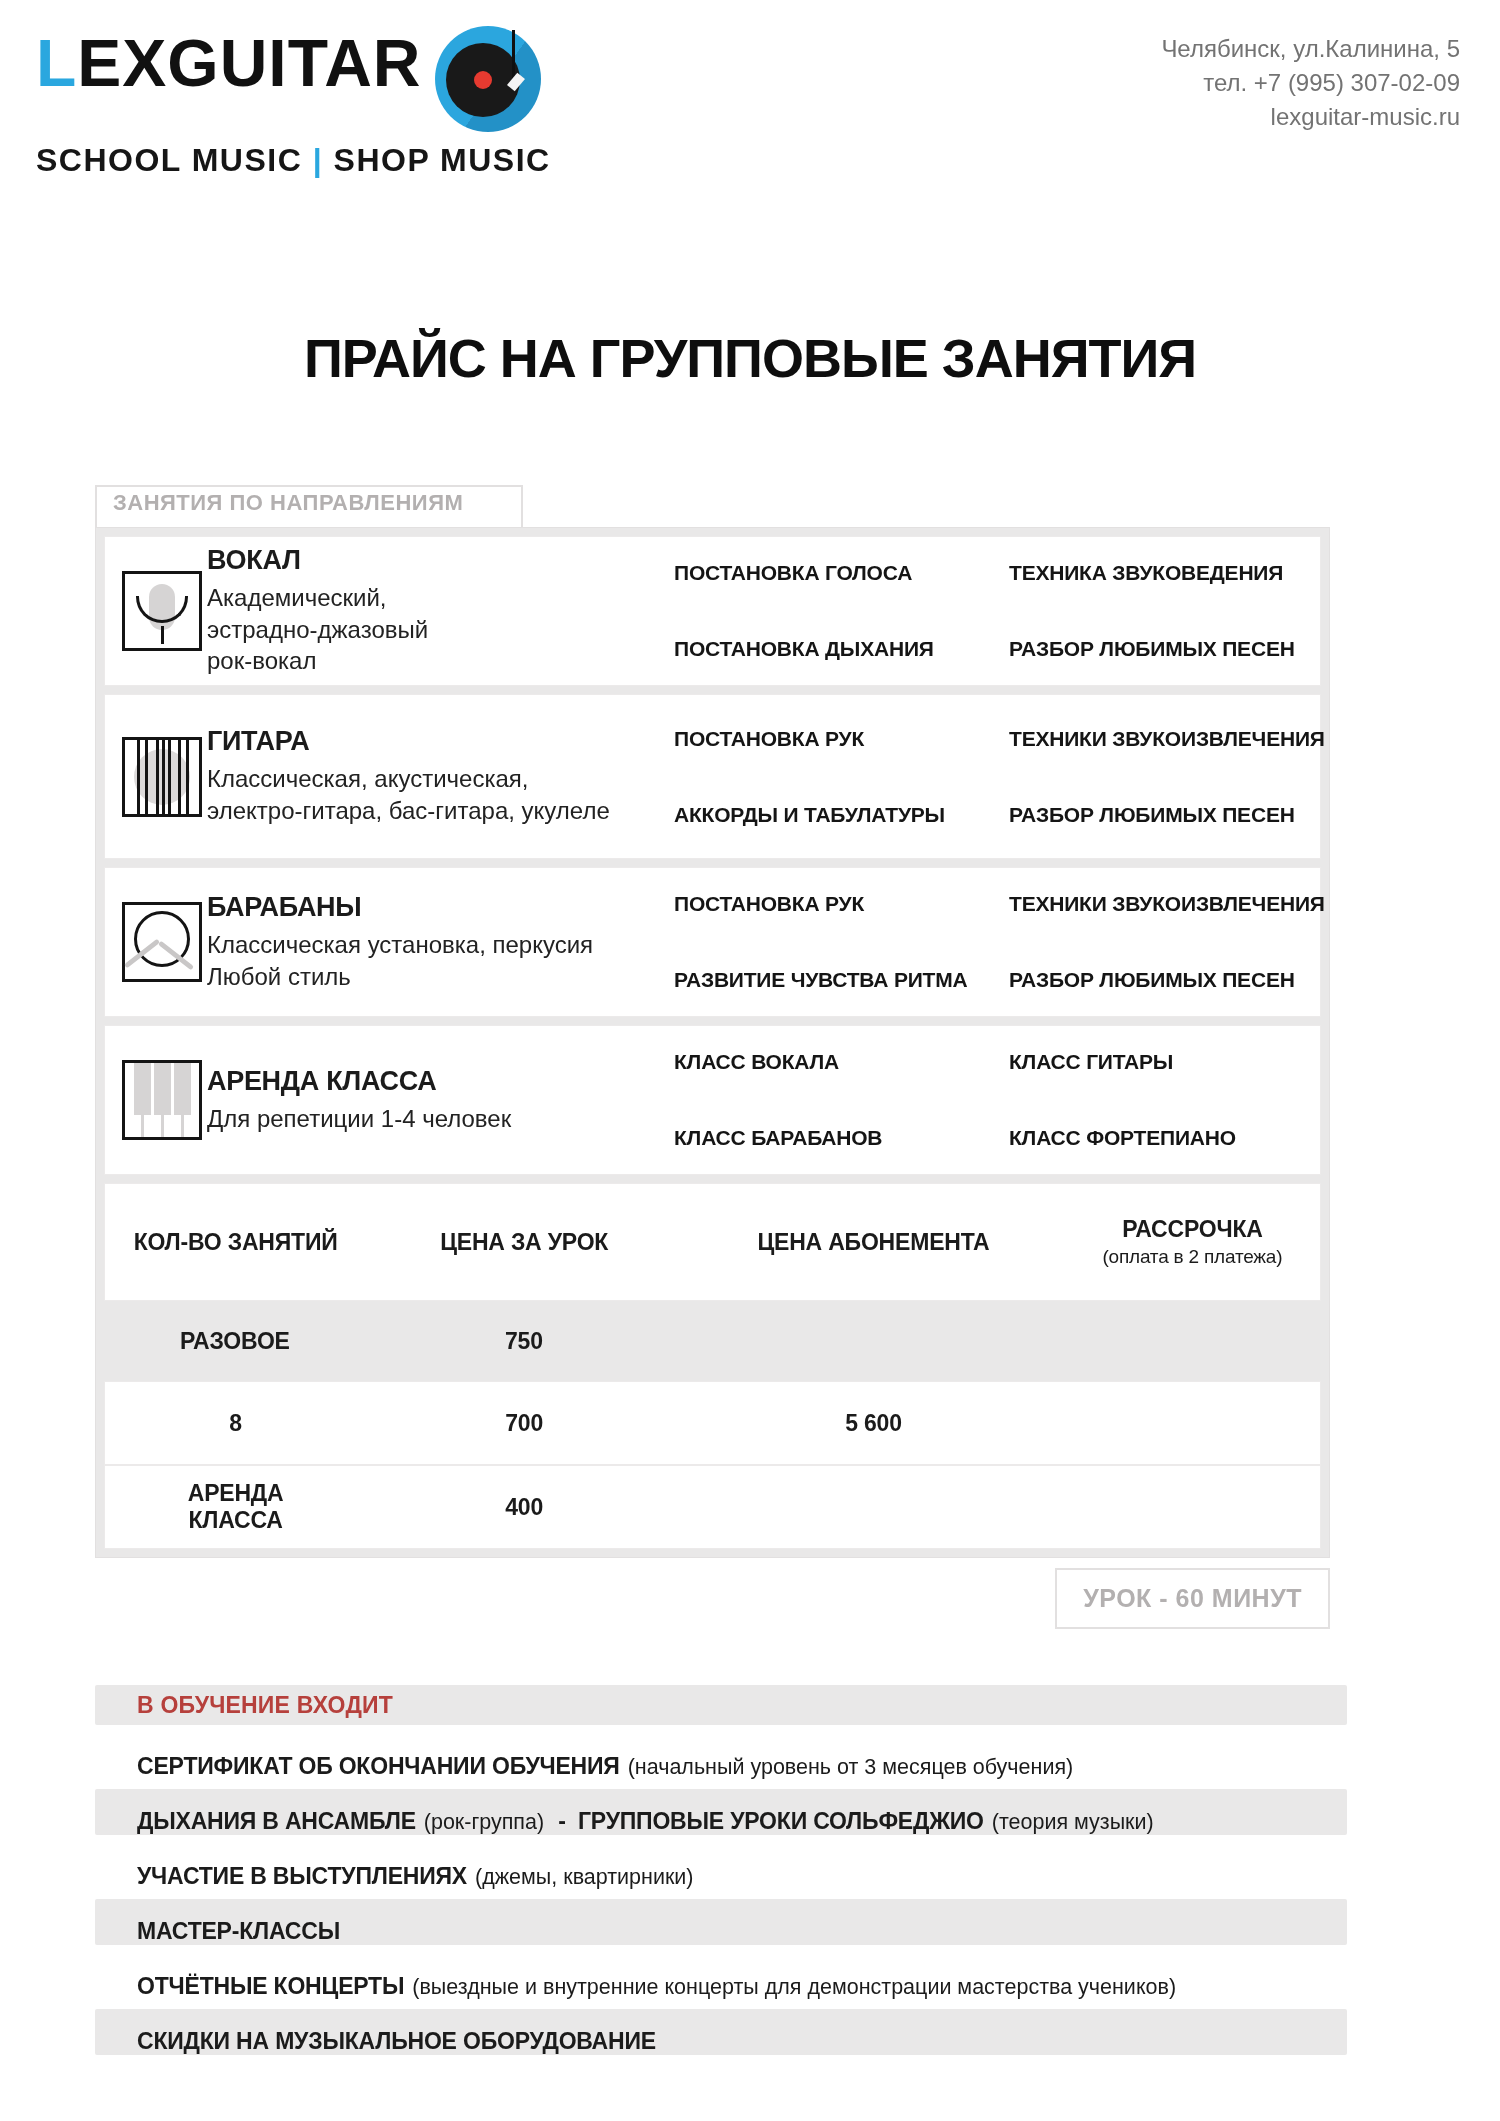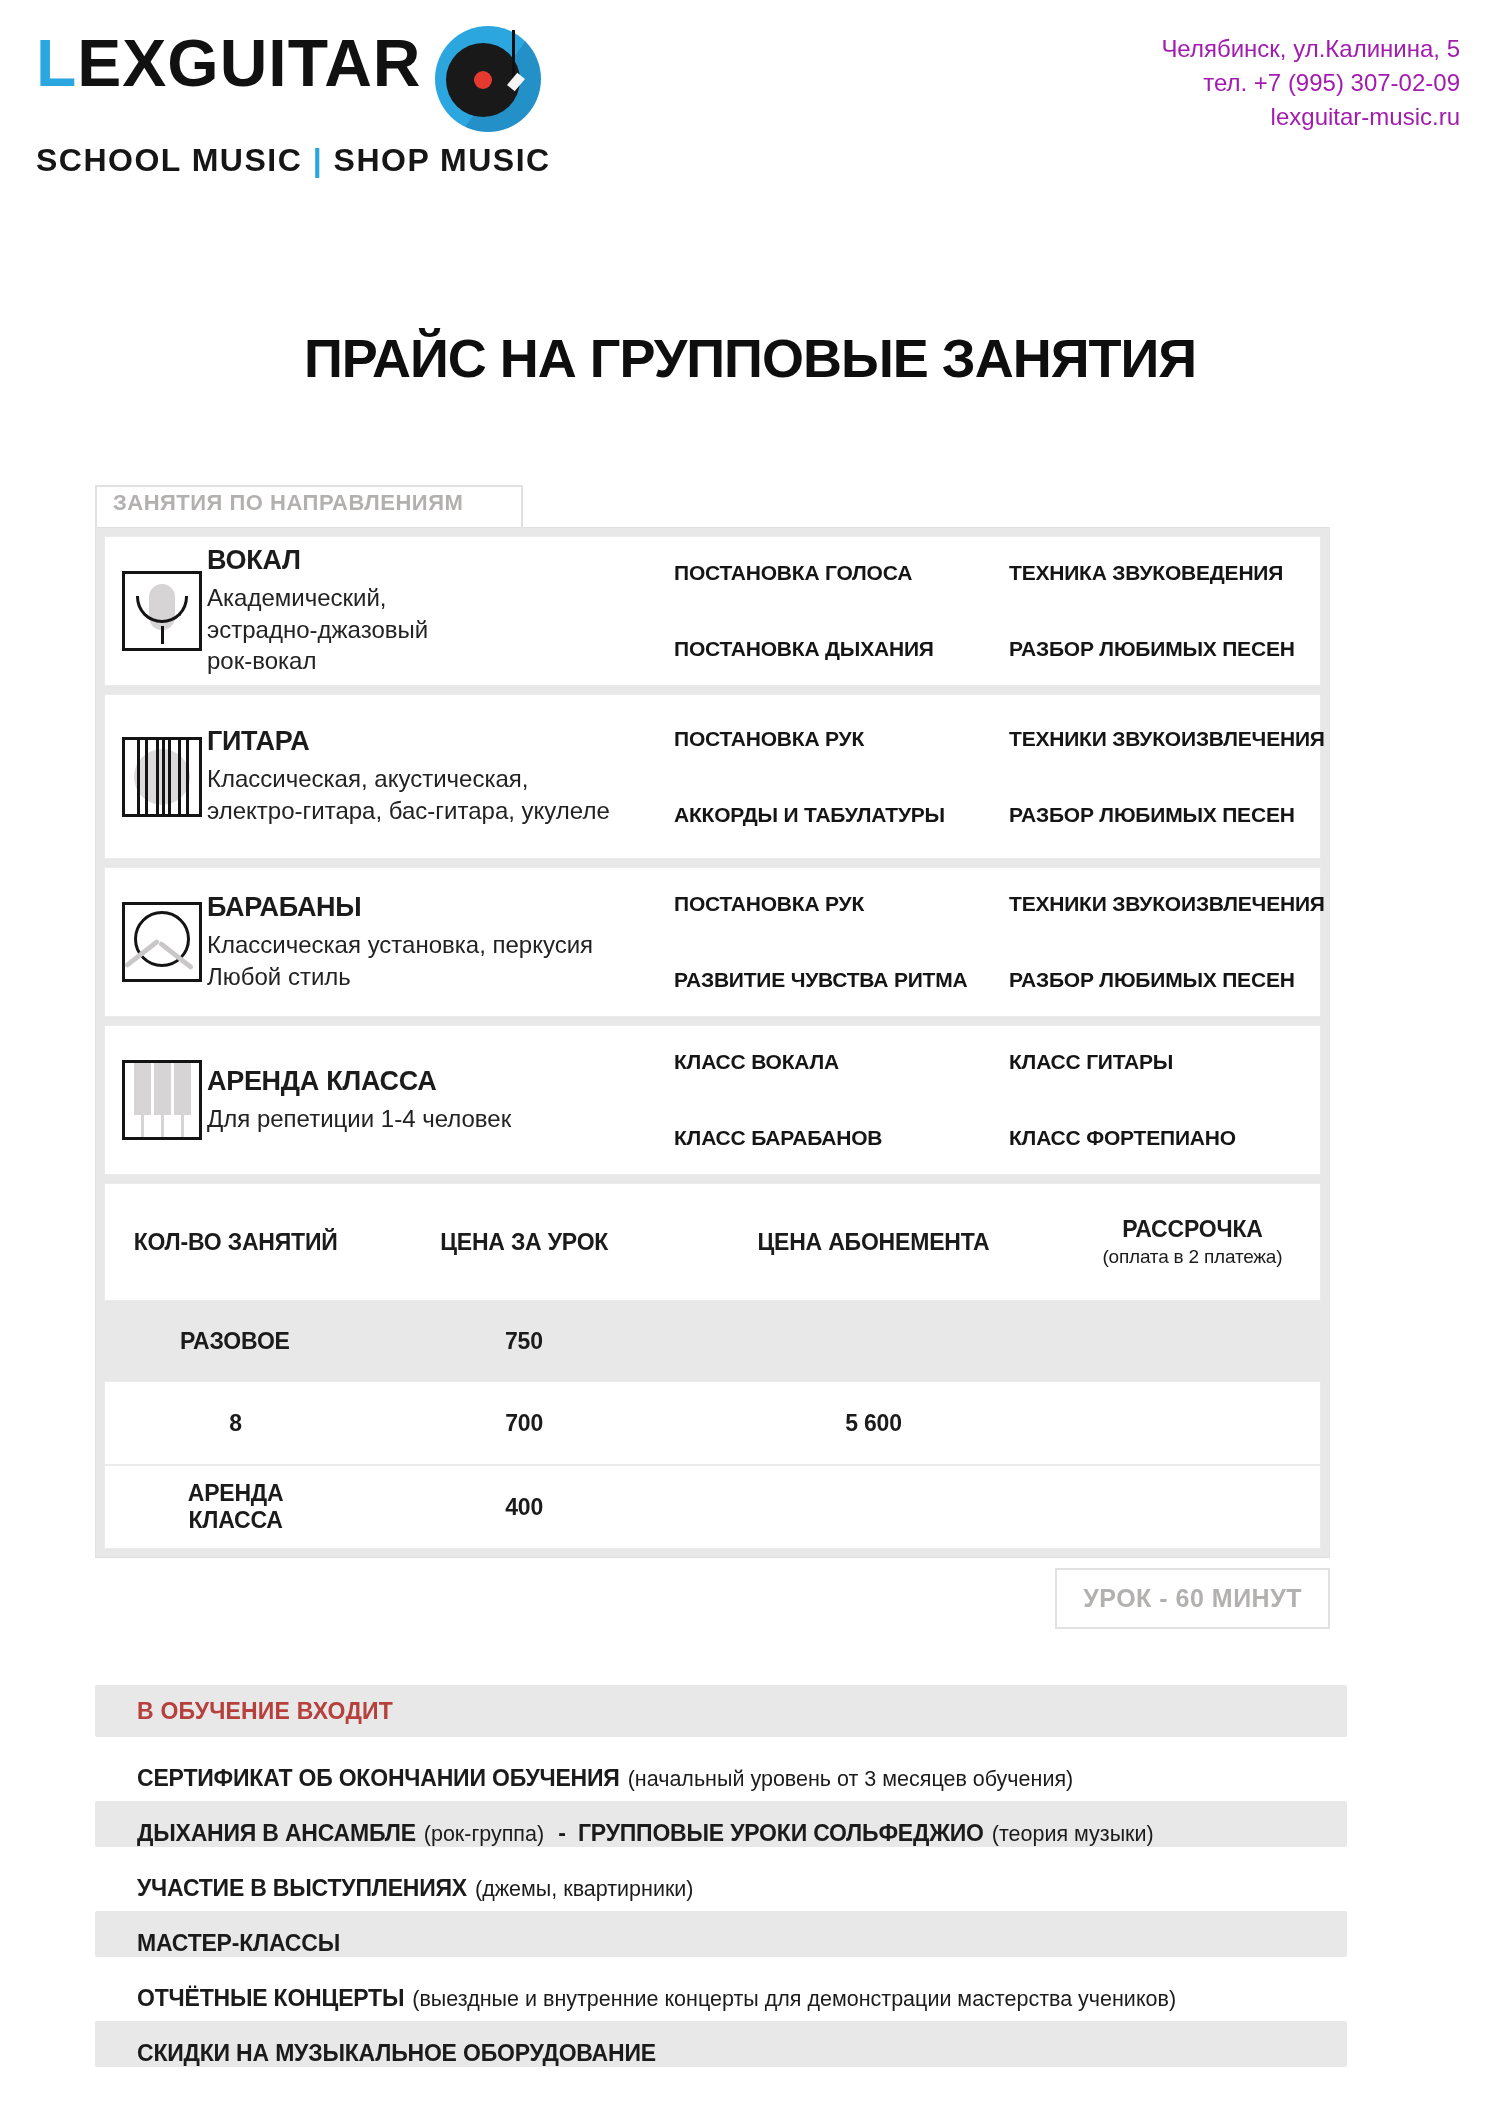--- a/index.html
+++ b/index.html
@@ -18,21 +18,21 @@
   .logo-text { font-size:66px; font-weight:700; letter-spacing:1px; line-height:1; color:#111; }
   .logo-l { color:#2aa7df; }
   .vinyl { width:106px; height:106px; border-radius:50%; position:relative; margin-top:-4px;
            background:linear-gradient(125deg, #2ba6de 56%, #2391c7 56%); }
   .vinyl .record { position:absolute; left:11px; top:17px; width:74px; height:74px; border-radius:50%; background:#191919; }
   .vinyl .record-hole { position:absolute; left:39px; top:45px; width:18px; height:18px; border-radius:50%; background:#e63a30; }
   .vinyl .arm { position:absolute; right:26px; top:4px; width:3px; height:50px; background:#101010; }
   .vinyl .arm-head { position:absolute; right:20px; top:48px; width:10px; height:16px; background:#f4f4f4; transform:rotate(40deg); }
   .tagline { margin-top:10px; font-size:32px; font-weight:700; letter-spacing:1.5px; color:#161616; }
   .tagline .pipe { color:#2aa7df; }
-  .contact { text-align:right; font-size:24px; line-height:34px; color:#a21caf; padding-top:2px; }
+  .contact { text-align:right; font-size:24px; line-height:34px; color:#737373; padding-top:2px; }
 
   
   .title { text-align:center; margin-top:148px; font-size:54px; font-weight:700; letter-spacing:-1px; color:#0e0e0e; }
 
   
   .content { margin:96px 0 0 95px; width:1235px; }
   .tab { display:inline-block; background:#fff; border:2px solid #e2e0e0; border-bottom:none;
          color:#b3b0b0; font-size:22px; font-weight:700; letter-spacing:0.5px;
          padding:3px 58px 11px 16px; }
   .gray-wrap { background:#e9e8e8; border:1px solid #e2e0e0; padding:8px; }
@@ -75,21 +75,21 @@
   .pt-row { height:80px; }
   .pt-row.white { background:#fff; border:1px solid #eceaea; height:84px; }
   .pt-row .pt-cell { font-size:23px; font-weight:700; letter-spacing:-0.2px; }
 
   .duration-box { width:1235px; display:flex; justify-content:flex-end; margin-top:10px; }
   .duration-inner { background:#fff; border:2px solid #e2e0e0; color:#b3b0b0;
                     font-size:25px; font-weight:700; letter-spacing:0.5px; padding:14px 26px; }
 
   
   .includes { margin:56px 0 0 95px; width:1252px; }
-  .inc-heading { background:#e9e8e8; border-radius:2px; height:52px; display:flex; align-items:center;
+  .inc-heading { background:#e9e8e8; border-radius:2px; height:40px; display:flex; align-items:center;
                  padding-left:42px; color:#b6403c; font-size:23px; font-weight:700; letter-spacing:0.2px; }
   .inc-item { height:46px; display:flex; align-items:flex-end; padding-left:42px; margin-top:9px; border-radius:2px; }
   .inc-item.gray { background:#e9e8e8; }
   .inc-main { font-size:23px; font-weight:700; letter-spacing:-0.2px; white-space:pre; }
   .inc-note { font-size:21.5px; font-weight:400; margin-left:8px; white-space:pre; }
   .inc-main2 { margin-left:14px; }
 </style>
 </head>
 <body>
 

